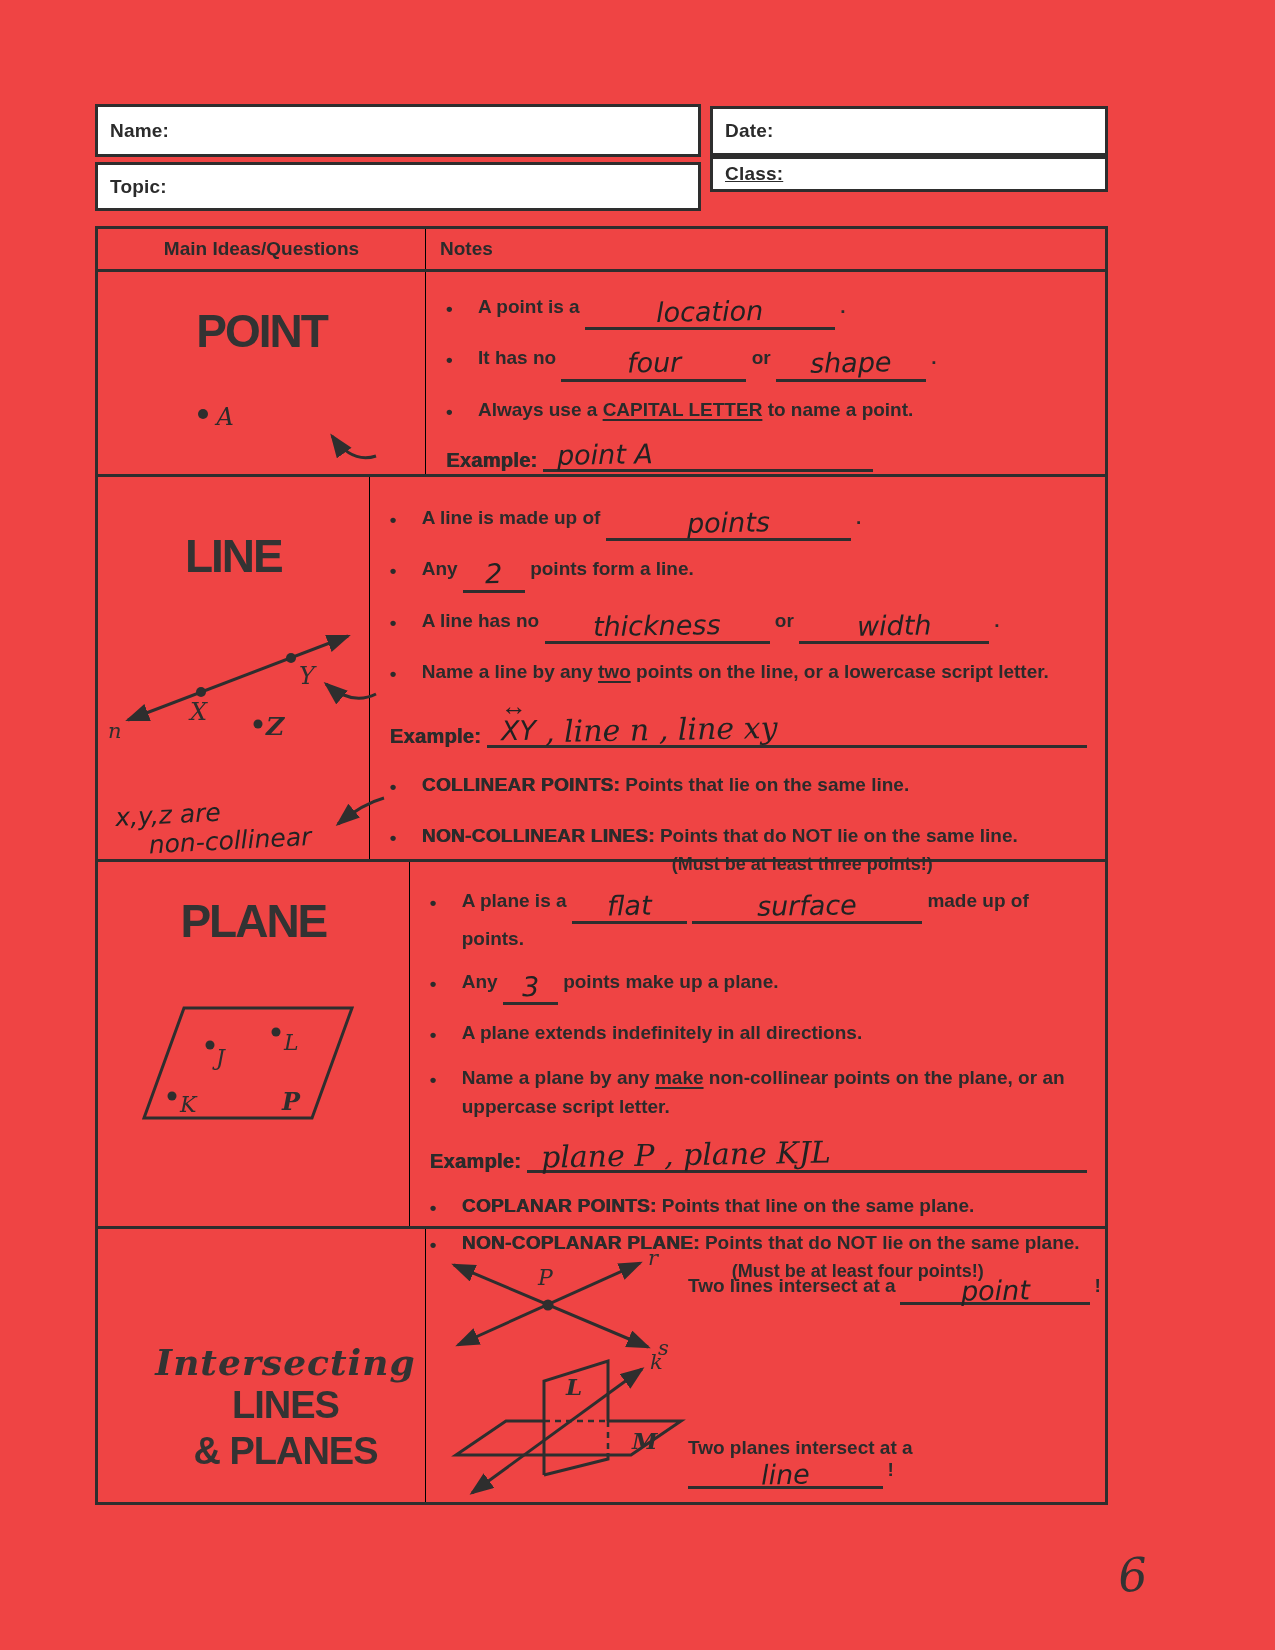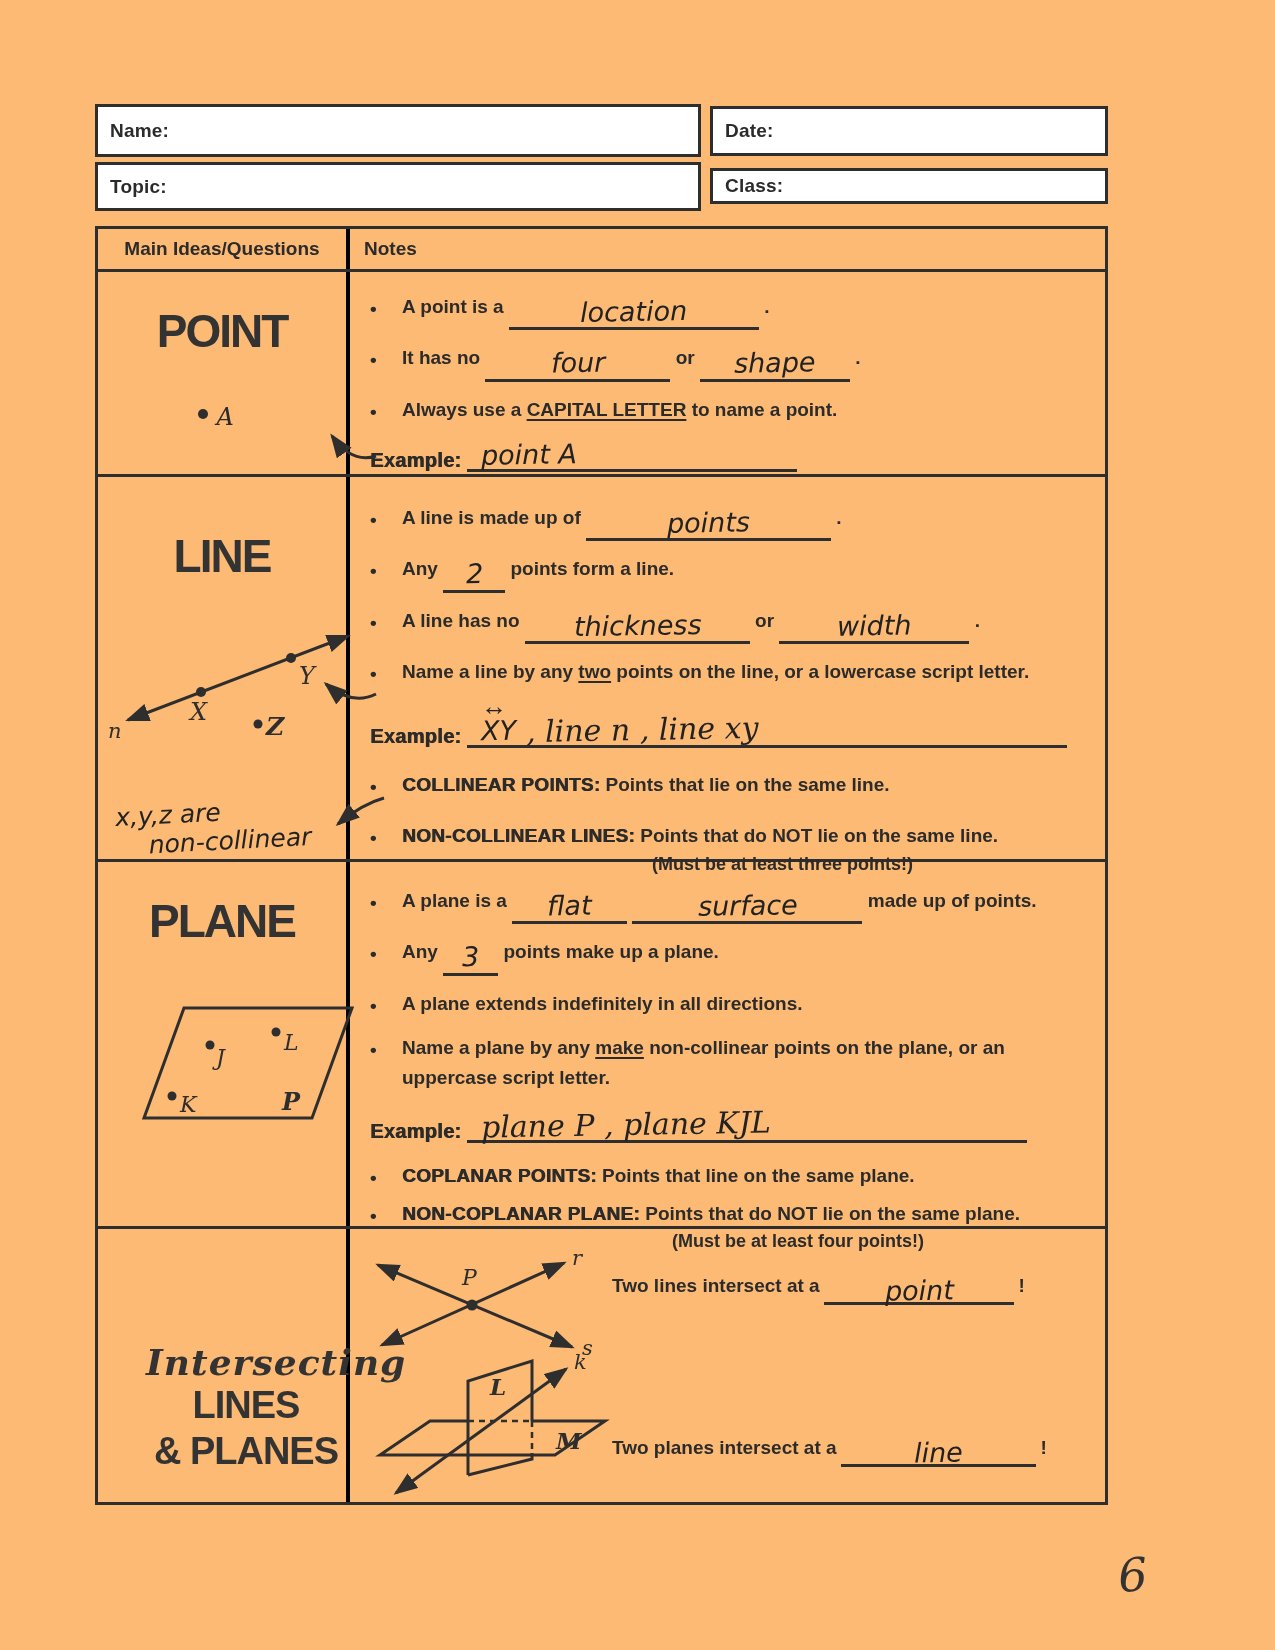--- a/index.html
+++ b/index.html
@@ -1,51 +1,51 @@
 <!DOCTYPE html>
 <html><head>
 <meta charset="utf-8">
 <style>
   * { margin:0; padding:0; box-sizing:border-box; }
   html,body { background:#ffffff; }
   .page {
-    position:relative; width:1275px; height:1650px; background:#fdba74;
+    position:relative; width:1275px; height:1650px; background:#ef4444;
     font-family:"Liberation Sans", sans-serif; color:#2b2b2b; overflow:hidden;
   }
   
   .hdr-box { position:absolute; border:3px solid #2e2e2e; display:flex; align-items:center;
              padding-left:12px; background:#fff; }
   .hdr-label { font-weight:bold; font-size:19px; letter-spacing:.2px; }
   .name-box  { left:95px;  top:104px; width:606px; height:53px; }
   .date-box  { left:710px; top:106px; width:398px; height:50px; }
   .topic-box { left:95px;  top:162px; width:606px; height:49px; }
-  .class-box { left:710px; top:168px; width:398px; height:36px; }
+  .class-box { left:710px; top:156px; width:398px; height:36px;text-decoration:underline; }
 
   
   .sheet { position:absolute; left:95px; top:226px; width:1013px; height:1279px;
            border:3px solid #2e2e2e; display:flex; flex-direction:column; }
   .thead { display:flex; height:40px; }
   .trow  { display:flex; border-top:3px solid #2e2e2e; }
-  .cl { width:252px; border-right:4px solid #000000; position:relative; }
+  .cl { width:328px; border-right:1px solid #000000; position:relative; }
   .cr { flex:1; position:relative; }
   .th-txt { font-weight:bold; font-size:19px; }
   .thead .cl { display:flex; align-items:center; justify-content:center; }
   .thead .cr { display:flex; align-items:center; padding-left:14px; }
 
   .row-point { height:205px; }
   .row-line  { height:385px; }
   .row-plane { height:367px; }
   .row-ix    { flex:1; }
 
   
   .big-title { font-weight:bold; font-size:46px; letter-spacing:-2px; text-align:center; color:#333; }
   .term { font-weight:bold; letter-spacing:.3px; text-shadow:.7px 0 0 currentColor; }
   .bt { font-weight:bold; font-size:19px; }
   .u { text-decoration:underline; text-decoration-thickness:2px; text-underline-offset:3px; }
-  .notes { padding:20px 2px 0 20px; font-size:19px; }
+  .notes { padding:20px 18px 0 20px; font-size:19px; }
   .bullet { display:flex; margin-bottom:13px; line-height:1.55; }
   .bullet::before { content:"•"; width:32px; flex:none; font-size:19px; font-weight:bold; padding-top:2px; }
   .bullet .bwrap { flex:1; }
   .defnote { font-weight:bold; font-size:18px; }
 
   
   .hand   { font-family:"DejaVu Sans", sans-serif; font-style:italic; font-size:27px;
             color:#222; display:inline-block; transform:rotate(-1deg); line-height:1; position:relative; top:2px; }
   .hand-c { font-family:"DejaVu Serif", serif; font-style:italic; font-size:30px;
             color:#222; display:inline-block; transform:rotate(-1deg); line-height:1; position:relative; top:2px; }

